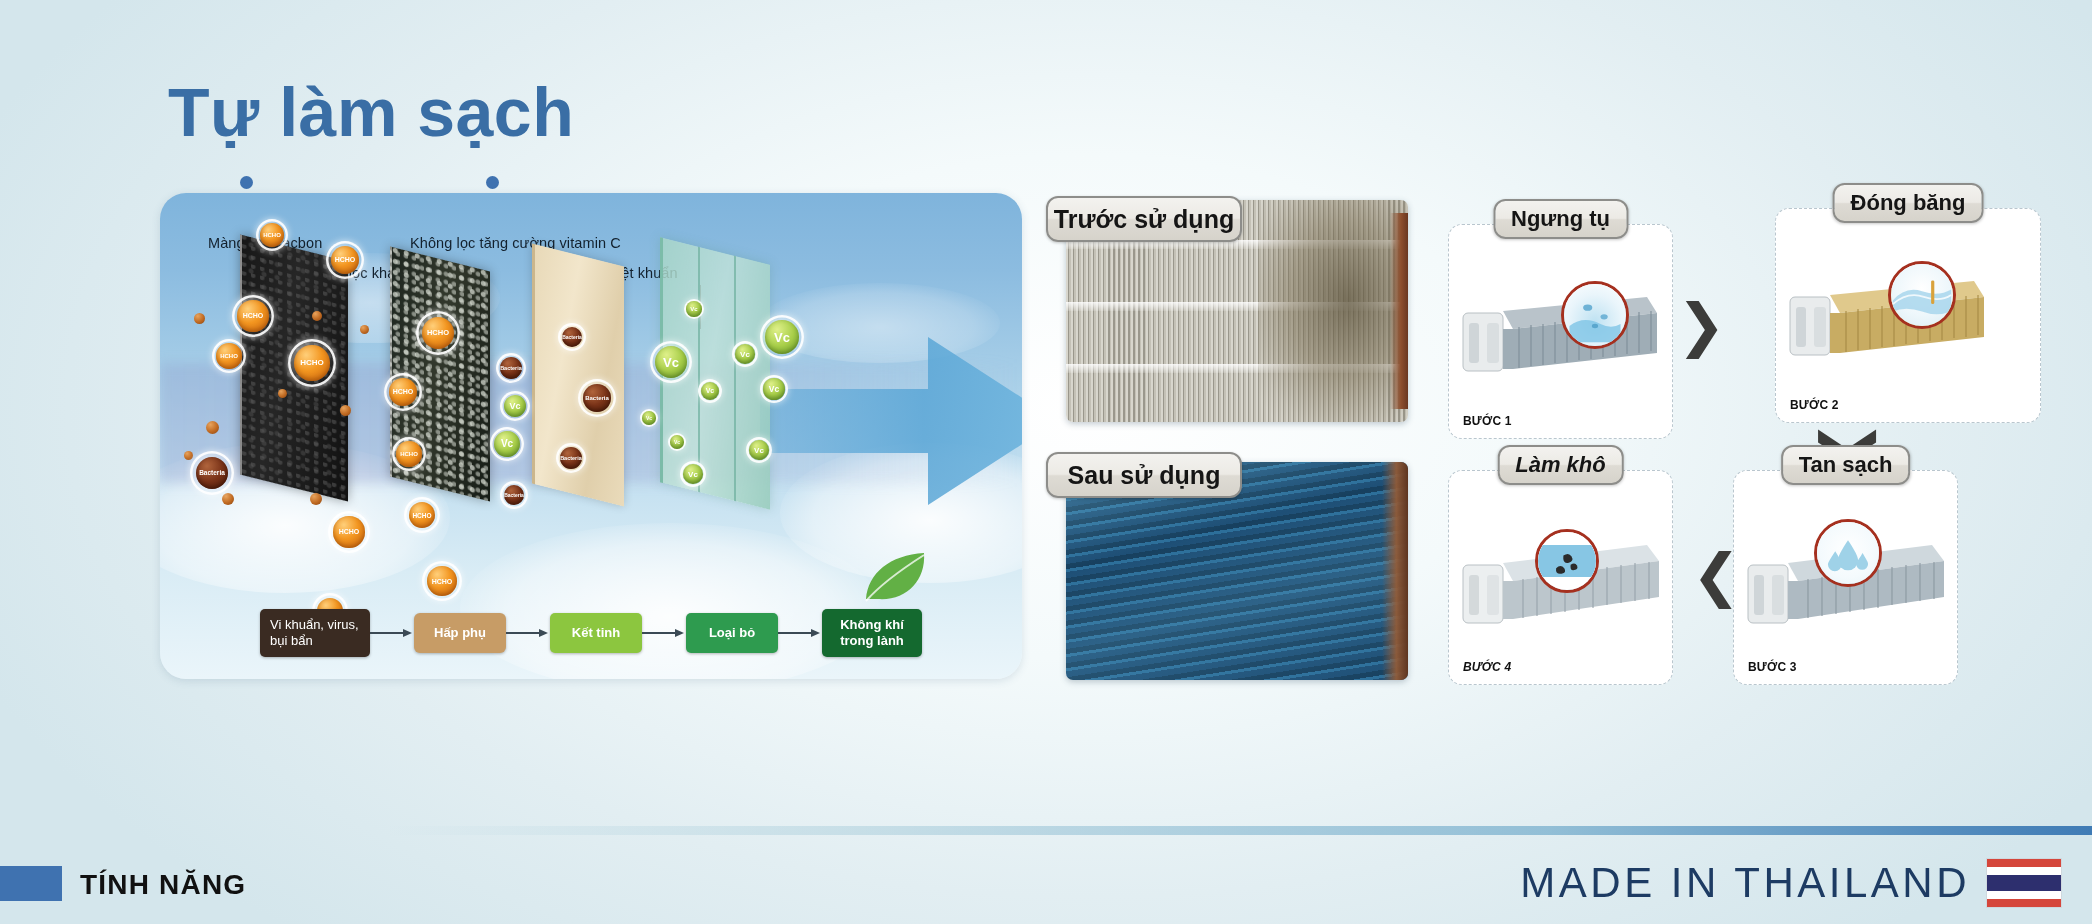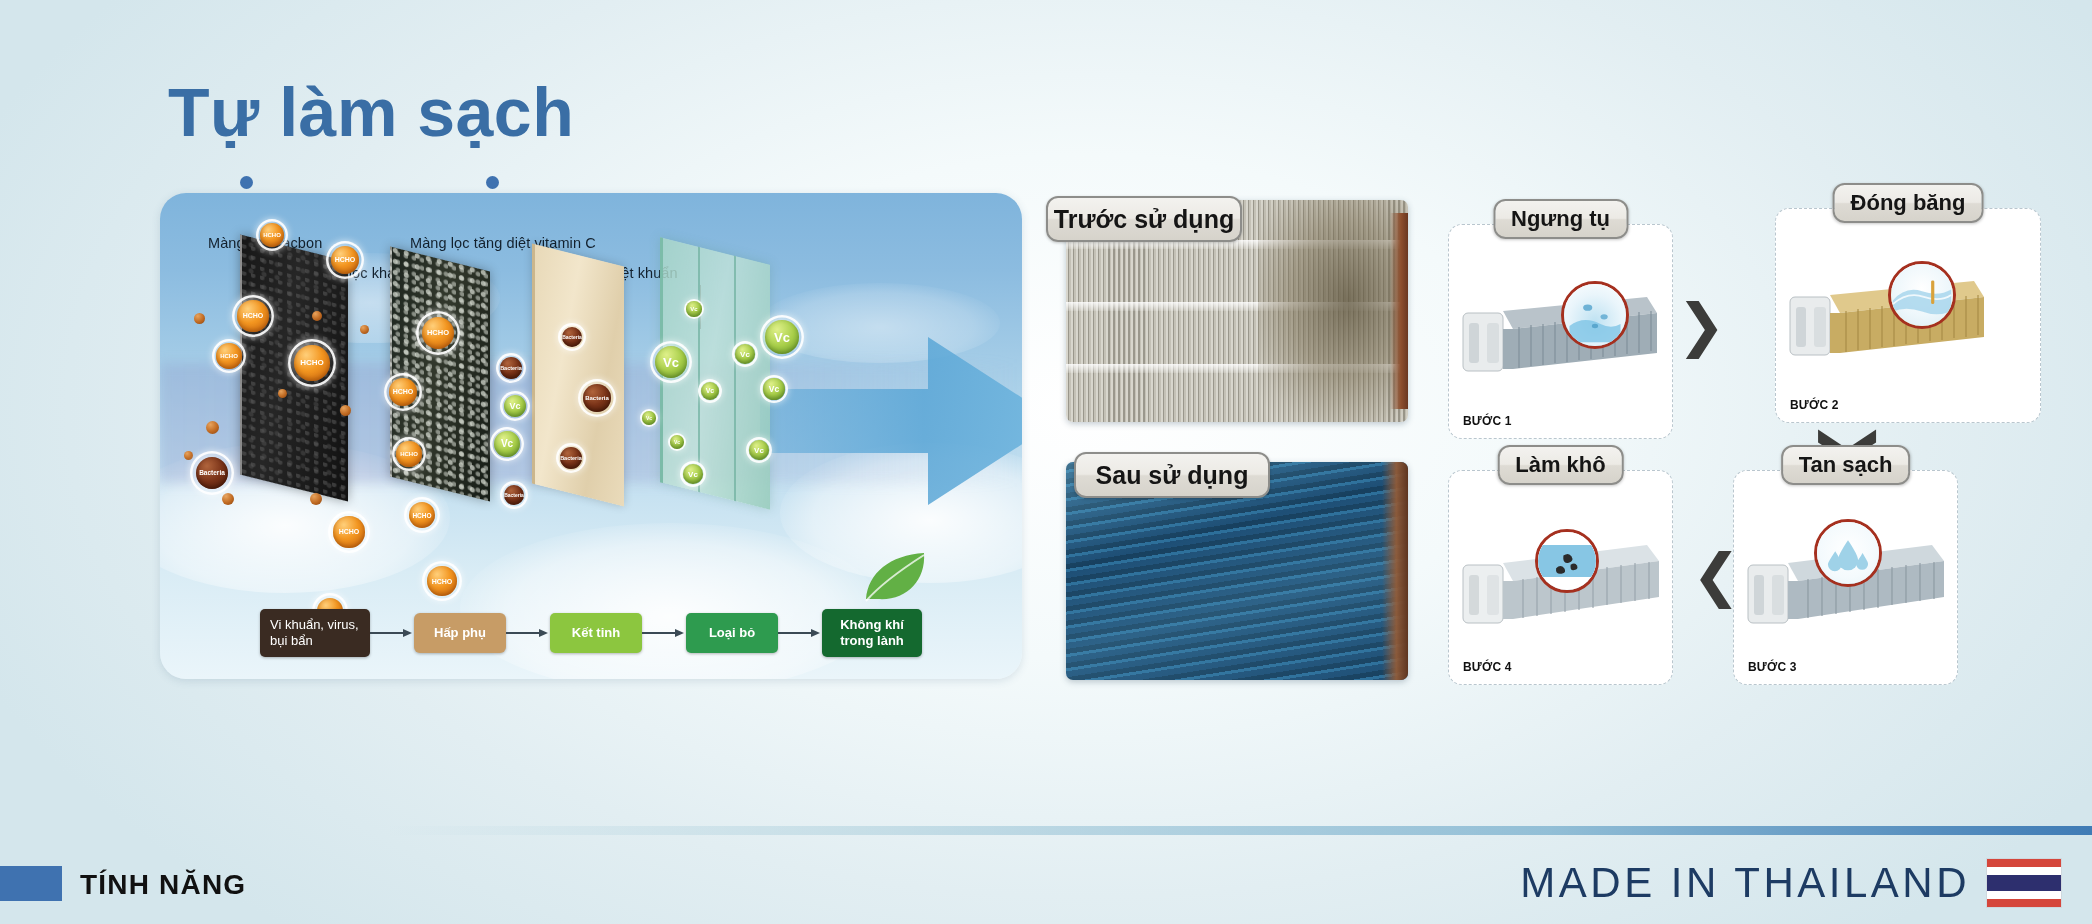--- a/index.html
+++ b/index.html
@@ -202,33 +202,33 @@
     position: absolute; z-index: 5;
     background: linear-gradient(to bottom, #f3f2ef 0%, #eceae5 48%, #dedbd4 52%, #d6d3cb 100%);
     border: 2px solid #8d8d8a;
     border-radius: 12px;
     color: #151515; font-weight: 700;
     display: flex; align-items: center; justify-content: center;
     white-space: nowrap;
     box-shadow: 0 1px 3px rgba(0,0,0,.22);
   }
   #badge-before { left: 1046px; top: 196px; width: 196px; height: 46px; font-size: 25px; }
-  #badge-after  { left: 1074px; top: 452px; width: 196px; height: 46px; font-size: 25px; }
+  #badge-after  { left: 1046px; top: 452px; width: 196px; height: 46px; font-size: 25px; }
 
   
   .step-card {
     position: absolute;
     background: #fff;
     border: 1.6px dashed #b9c6ce;
     border-radius: 14px;
   }
   #step1 { left: 1448px; top: 224px; width: 225px; height: 215px; }
   #step2 { left: 1775px; top: 208px; width: 266px; height: 215px; }
   #step3 { left: 1733px; top: 470px; width: 225px; height: 215px; }
-  #step4 { left: 1448px; top: 470px; width: 225px; height: 215px; }
+  #step4 { left: 1448px; top: 470px; width: 225px; height: 215px; font-style: italic; }
   .step-badge {
     position: absolute; left: 50%; transform: translateX(-50%); top: -26px;
     height: 40px; padding: 0 16px; font-size: 22px;
   }
   .step-name { position:absolute; left: 14px; bottom: 10px; font-size: 12px; font-weight: 700; color:#111; letter-spacing:.2px; }
   .coil { position:absolute; left: 12px; top: 64px; width: 200px; height: 96px; }
   .zoom-ring {
     position:absolute; border-radius:50%;
     border: 3px solid #a5301f; overflow:hidden;
   }
@@ -283,21 +283,21 @@
       </defs>
       <path d="M0,68 L168,68 L168,16 L298,100 L168,184 L168,132 L0,132 Z" fill="url(#agr)"></path>
     </svg>
 
     <div class="flabel" style="left:48px;  top:42px;">Màng lọc Cacbon</div>
     <div class="fline" style="left:128px; top:62px; height:52px;"></div>
 
     <div class="flabel" style="left:148px; top:72px;">Màng lọc kháng virus</div>
     <div class="fline" style="left:262px; top:92px; height:46px;"></div>
 
-    <div class="flabel" style="left:250px; top:42px;">Màng lọc tăng diệt vitamin C</div>
+    <div class="flabel" style="left:250px; top:42px;">Không lọc tăng cường vitamin C</div>
     <div class="fline" style="left:404px; top:62px; height:52px;"></div>
 
     <div class="flabel" style="left:386px; top:72px;">Màng lọc diệt khuẩn</div>
     <div class="fline" style="left:540px; top:92px; height:44px;"></div>
 
     <div class="plate" id="plate-carbon"></div>
     <div class="plate" id="plate-virus"></div>
     <div class="plate" id="plate-vitc"></div>
     <div class="plate" id="plate-germ"></div>
 

